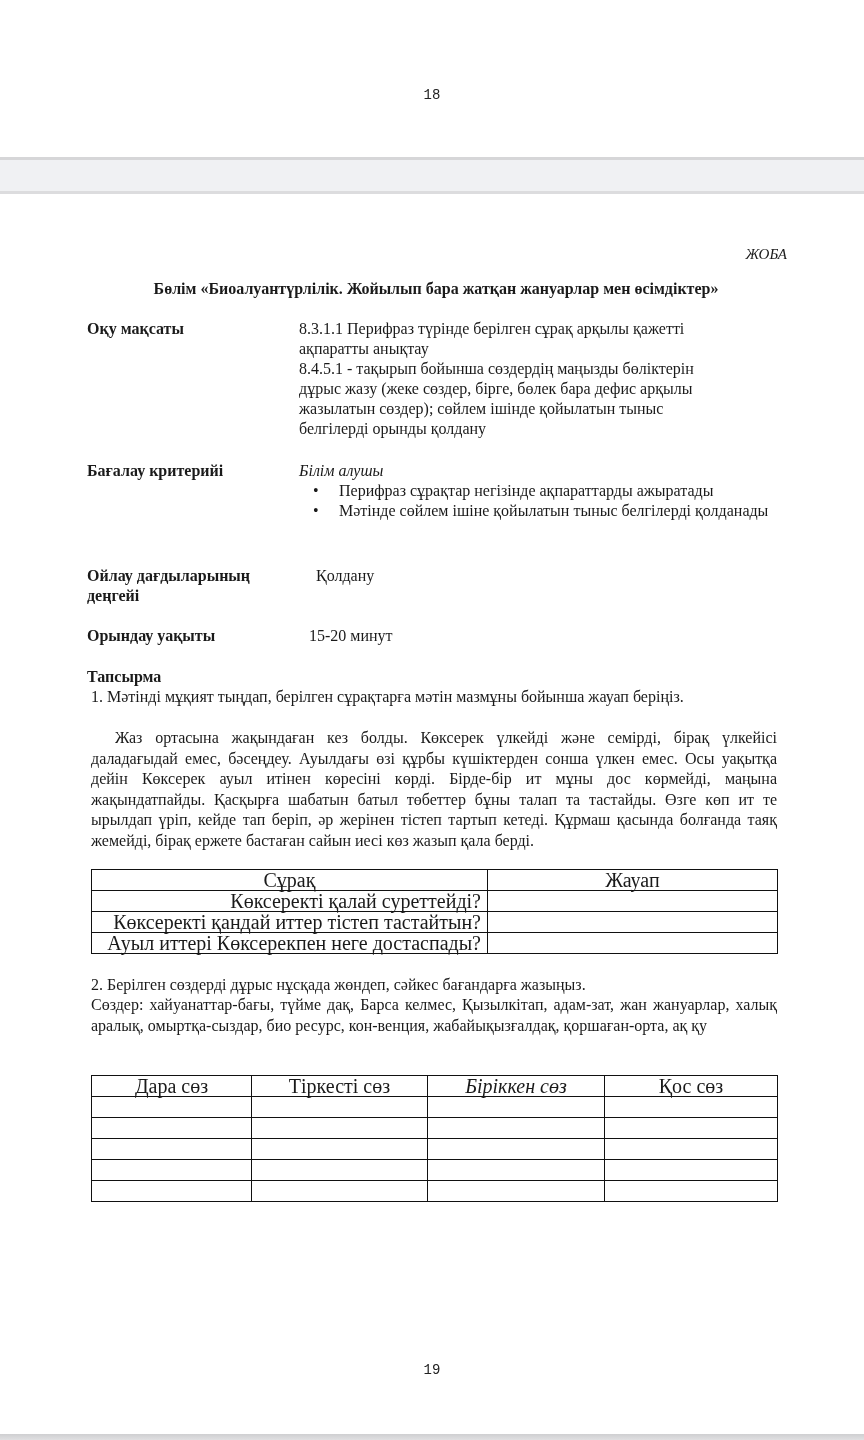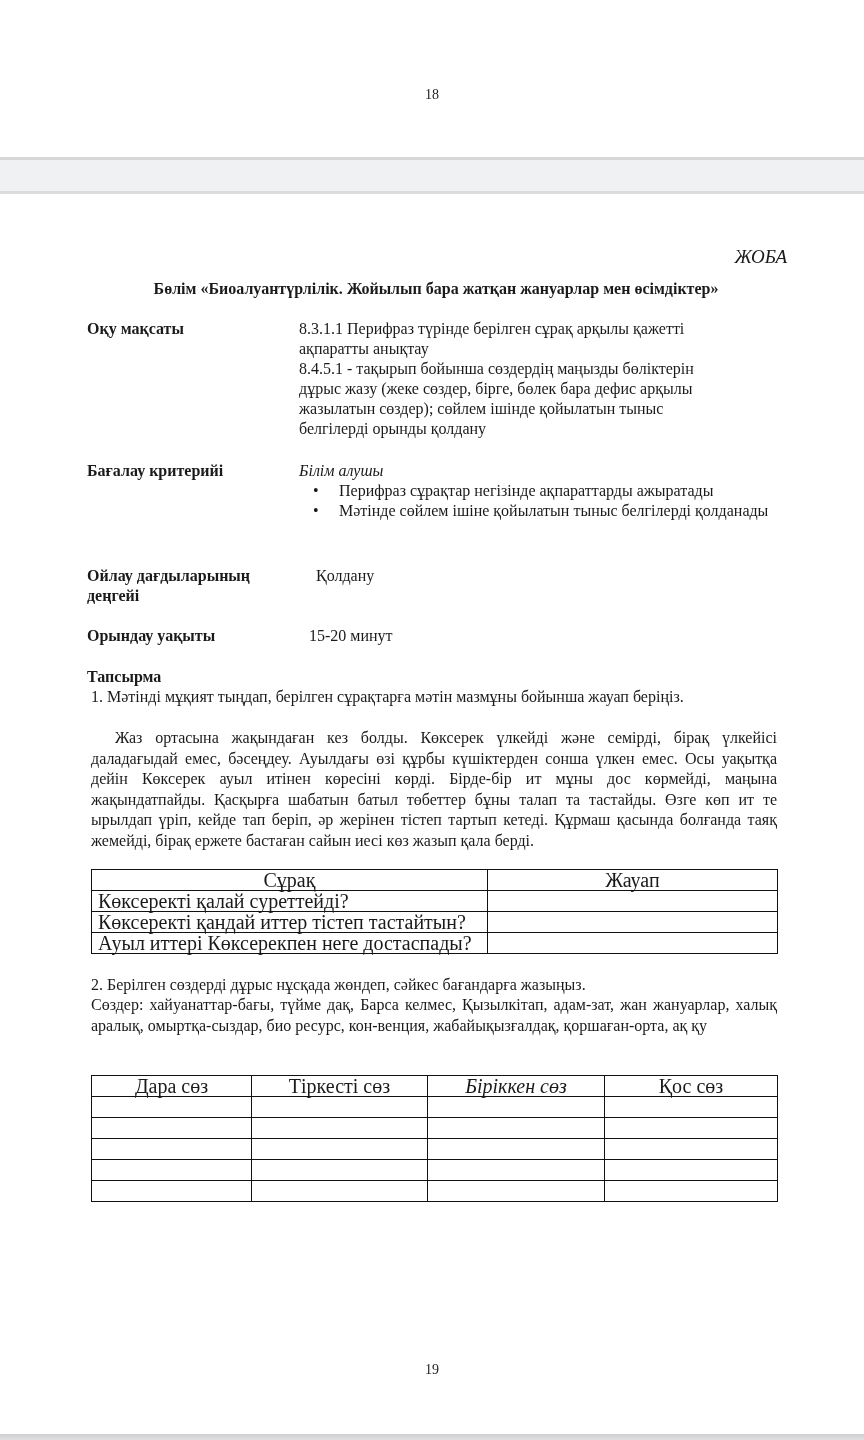--- a/index.html
+++ b/index.html
@@ -4,37 +4,37 @@
   <style>
     html, body { margin: 0; padding: 0; }
     body {
       width: 864px; height: 1440px; position: relative; overflow: hidden;
       background: #ffffff;
       font-family: "Liberation Serif", serif;
       color: #1a1a1a;
     }
     .page-num {
       position: absolute; left: 0; width: 100%; text-align: center;
-      font-family: Liberation Serif, serif;
+      font-family: Liberation Mono, monospace;
       font-size: 14px; color: #222;
     }
     .separator {
       position: absolute; left: 0; width: 100%;
       background: #f0f1f3;
       border-top: 3px solid #d6d6d8;
       border-bottom: 3px solid #dcdcde;
       box-sizing: border-box;
     }
     .bottom-bar {
       position: absolute; left: 0; width: 100%; top: 1434px; height: 6px;
       background: linear-gradient(#cfcfd1, #e0e0e2);
     }
     .draft {
       position: absolute; right: 77px; top: 246px;
-      font-style: italic; font-size: 19px;
+      font-style: italic; font-size: 15px;
     }
     .section-title {
       position: absolute; left: 0; width: 864px; top: 280px; text-align: center;
       font-weight: bold; font-size: 16px; padding-left: 4px;
     }
     .label {
       position: absolute; left: 87px; font-weight: bold; font-size: 16px; line-height: 20px;
     }
     .value {
       position: absolute; font-size: 16px; line-height: 20px;
@@ -52,21 +52,21 @@
     }
     .indent { text-indent: 24px; }
     table.qa, table.words {
       position: absolute; border-collapse: collapse; font-size: 20px;
     }
     table.qa td, table.qa th, table.words td, table.words th {
       border: 1px solid #111; padding: 0 6px; height: 20px; line-height: 18px;
       font-weight: normal;
     }
     table.qa th, table.words th { text-align: center; }
-    table.qa td { text-align: left; }
+    table.qa td { text-align: right; }
   </style>
 </head>
 <body>
 
 <div class="page-num" style="top:87px;">18</div>
 
 <div class="separator" style="top:157px;height:37px;"></div>
 
 <div class="draft">ЖОБА</div>
 

